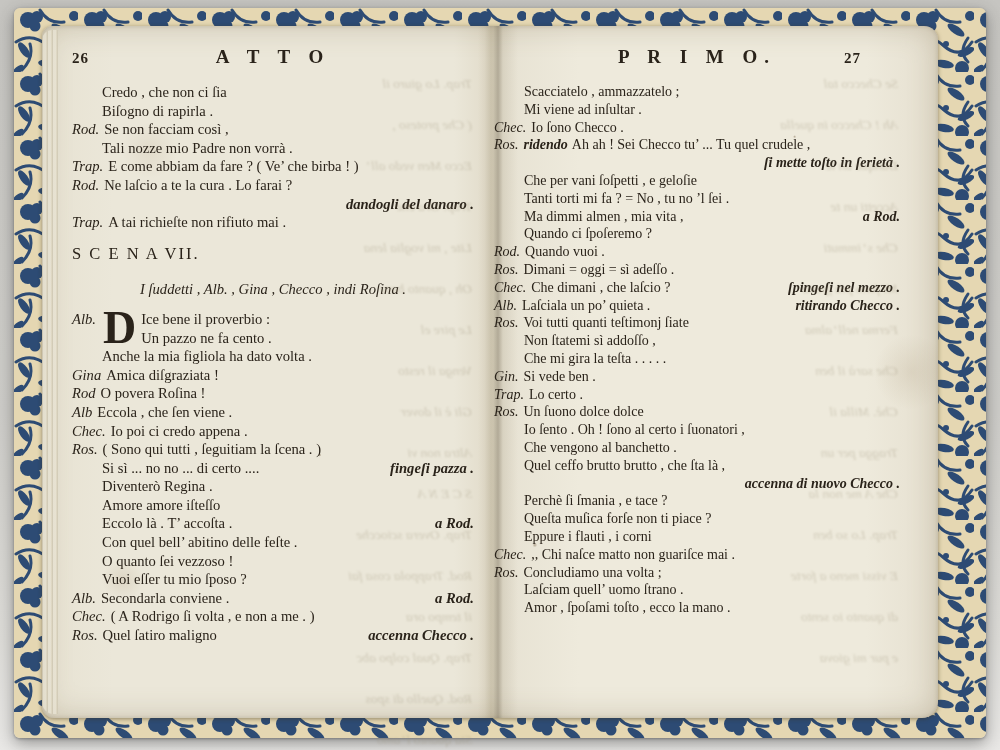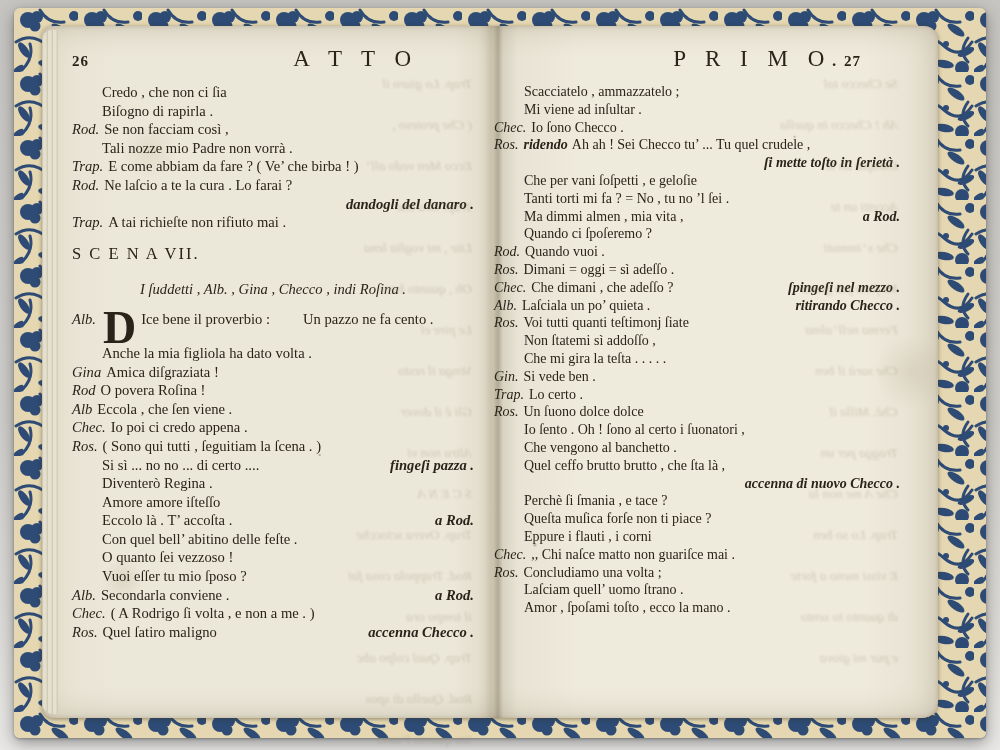--- a/index.html
+++ b/index.html
@@ -43,35 +43,35 @@
     position:absolute;left:478px;top:26px;width:40px;height:692px;
     background:linear-gradient(90deg,rgba(110,95,60,0) 0%,rgba(110,95,60,.14) 38%,rgba(70,58,35,.30) 50%,rgba(110,95,60,.12) 62%,rgba(110,95,60,0) 100%);
   }
   .page-content{position:absolute;top:46px;height:660px;color:#2a231a;}
   .page-content.left{left:72px;width:402px;}
   .page-content.right{left:494px;width:406px;}
   .pg-header{display:grid;grid-template-columns:56px 1fr 56px;align-items:baseline;height:24px;}
   .pg-num{font-size:15px;font-weight:bold;letter-spacing:1px;}
   .pg-header .pg-num.l{text-align:left;}
   .pg-header .pg-num.r{text-align:left;}
-  .run-title{text-align:right;font-size:23px;letter-spacing:7px;font-weight:normal;}
+  .run-title{text-align:center;font-size:19px;letter-spacing:7px;font-weight:bold;}
   .lines{margin-top:13px;}
   .left .lines{font-size:14.6px;line-height:18.6px;}
   .right .lines{font-size:14px;line-height:17.8px;}
   .line{display:flex;white-space:nowrap;}
   .line .sp{font-style:italic;flex:none;padding-right:5px;}
   .line .sp2{font-style:italic;font-weight:bold;flex:none;padding-right:4px;}
   .line.v{padding-left:30px;}
   .line .stg{font-style:italic;font-weight:bold;margin-left:auto;padding-left:8px;}
   .line.sr{justify-content:flex-end;}
   .line.h{display:block;font-size:16.5px;letter-spacing:2px;margin:2px 0;}
   .line.c{display:block;text-align:center;font-style:italic;}
   .gap{height:11px;} .gap2{height:15px;}
   .line.dc .cap{font-size:46px;line-height:32px;font-weight:bold;flex:none;padding:2px 5px 0 2px;}
-  .dclines{display:flex;flex-direction:row;gap:33px;}
+  .dclines{display:flex;flex-direction:column;}
   .ghosts{position:absolute;top:0;left:0;width:100%;height:100%;pointer-events:none;}
   .ghost-line{
     position:absolute;right:2px;width:270px;text-align:left;
     transform:scaleX(-1);filter:blur(1.3px);opacity:.34;color:#978d74;
     font-size:13.5px;font-style:italic;white-space:nowrap;overflow:hidden;
   }
 </style>
 </head>
 <body>
 
@@ -297,21 +297,21 @@
       <div class="line s">
         <span class="sp">Rod.</span>
         <span class="txt">Quando vuoi .</span>
       </div>
       <div class="line s">
         <span class="sp">Ros.</span>
         <span class="txt">Dimani = oggi = sì adeſſo .</span>
       </div>
       <div class="line s">
         <span class="sp">Chec.</span>
-        <span class="txt">Che dimani , che adeſſo ?</span>
+        <span class="txt">Che dimani , che laſcio ?</span>
         <span class="stg">ſpingeſi nel mezzo .</span>
       </div>
       <div class="line s">
         <span class="sp">Alb.</span>
         <span class="txt">Laſciala un po’ quieta .</span>
         <span class="stg">ritirando Checco .</span>
       </div>
       <div class="line s">
         <span class="sp">Ros.</span>
         <span class="txt">Voi tutti quanti teſtimonj ſiate</span>

